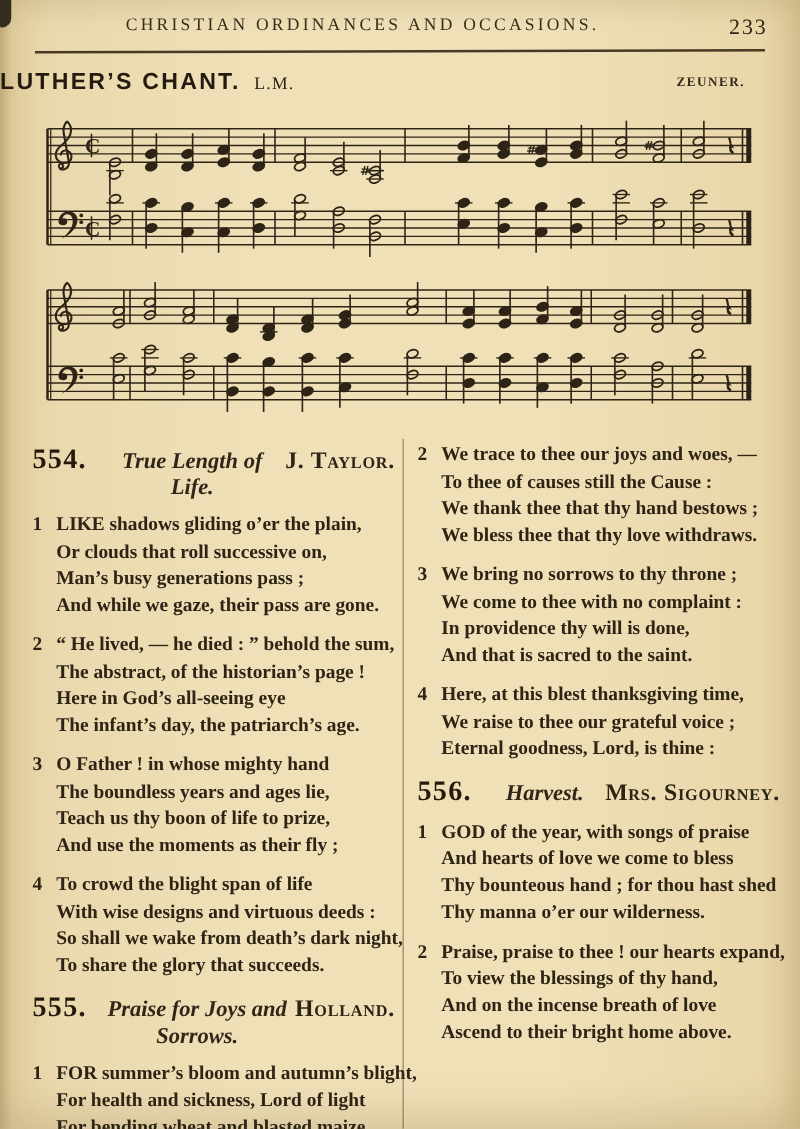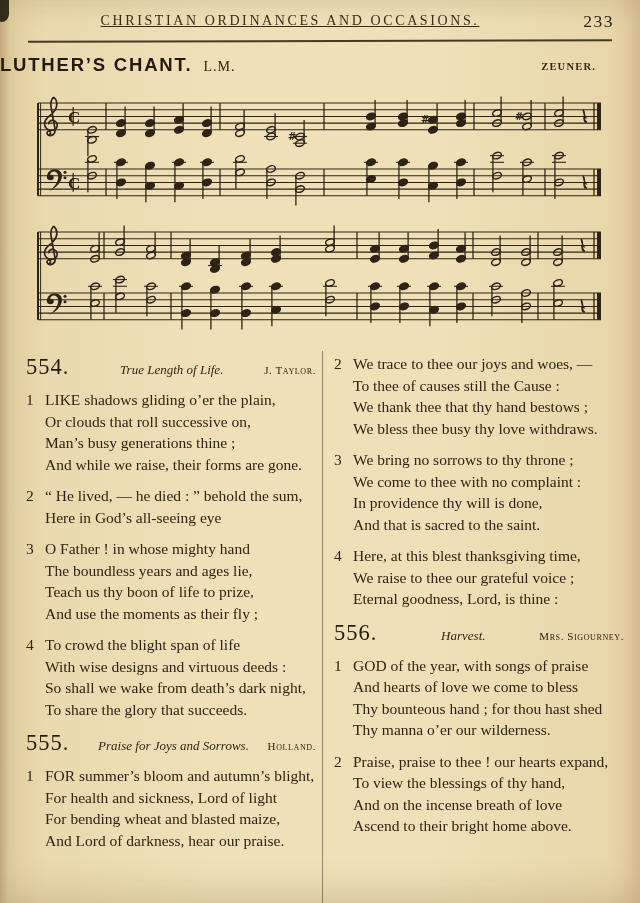--- a/index.html
+++ b/index.html
@@ -16,21 +16,20 @@
   }
   .corner-mark{
     position:absolute;top:0;left:0;width:9px;height:22px;
     background:#241d12;border-radius:0 0 10px 2px;opacity:.9;
   }
   .running-head{position:absolute;top:13px;left:0;width:100%;}
   .rh-title{
     display:block;text-align:center;padding-right:60px;
     font-size:14px;letter-spacing:2.6px;color:#372c1c;
     font-family:"Liberation Serif", serif;
-    text-decoration:underline;
   }
   .rh-page{
     position:absolute;right:26px;top:-2px;
     font-size:17.5px;letter-spacing:1.5px;color:#2d2415;text-align:center;
   }
   .head-rule{
     position:absolute;top:40px;left:28px;width:584px;height:2.2px;
     background:#44382400;background-color:#463a25;transform:rotate(-0.15deg);
   }
   .tune-line{position:absolute;top:54px;left:0;width:100%;text-align:left;}
@@ -43,30 +42,31 @@
     margin-left:7px;color:#2d2415;
   }
   .tune-composer{
     position:absolute;right:44px;top:7px;
     font-size:10.5px;font-weight:bold;letter-spacing:1.2px;color:#32281a;
   }
   #music{position:absolute;top:84px;left:0;}
   .text-area{
     position:absolute;top:351px;left:0;right:0;bottom:0;
     display:flex;
+    font-weight:bold;
   }
   .col{width:322px;box-sizing:border-box;padding:2px 6px 0 26px;}
   .col-right{
     width:318px;border-left:1px solid rgba(78,62,34,.55);
     padding:2px 16px 0 11px;
   }
   .hymn-head{display:flex;align-items:baseline;margin:1px 0 9px 0;}
   .h-num{font-size:22.5px;letter-spacing:1px;color:#241b0c;margin-right:10px;flex:none;}
-  .h-sub{font-style:italic;font-size:13px;flex:1;text-align:center;color:#2f2617;}
-  .h-auth{font-variant:small-caps;font-size:11px;letter-spacing:.6px;flex:none;color:#2d2415;}
+  .h-sub{font-style:italic;font-size:18px;flex:1;text-align:center;color:#2f2617;}
+  .h-auth{font-variant:small-caps;font-size:19px;letter-spacing:.6px;flex:none;color:#2d2415;}
   .verse{display:flex;margin:0 0 10px 0;font-size:15.5px;line-height:21.5px;}
   .v-num{width:19px;flex:none;color:#2d2415;}
   .v-body{flex:1;}
   .v-line{white-space:nowrap;}
 </style>
 </head>
 <body>
 
 <div class="page">
   <div class="corner-mark"></div>
@@ -417,29 +417,31 @@
         <div class="hymn-head">
           <span class="h-num">554.</span>
           <span class="h-sub">True Length of Life.</span>
           <span class="h-auth">J. Taylor.</span>
         </div>
         <div class="verse">
           <span class="v-num">1</span>
           <div class="v-body">
             <div class="v-line">LIKE shadows gliding o’er the plain,</div>
             <div class="v-line">Or clouds that roll successive on,</div>
-            <div class="v-line">Man’s busy generations thine ;</div>
-            <div class="v-line">And while we raise, their forms are gone.</div>
+            <div class="v-line">Man’s busy generations pass ;</div>
+            <div class="v-line">And while we gaze, their pass are gone.</div>
           </div>
         </div>
         <div class="verse">
           <span class="v-num">2</span>
           <div class="v-body">
             <div class="v-line">“ He lived, — he died : ” behold the sum,</div>
+            <div class="v-line">The abstract, of the historian’s page !</div>
             <div class="v-line">Here in God’s all-seeing eye</div>
+            <div class="v-line">The infant’s day, the patriarch’s age.</div>
           </div>
         </div>
         <div class="verse">
           <span class="v-num">3</span>
           <div class="v-body">
             <div class="v-line">O Father ! in whose mighty hand</div>
             <div class="v-line">The boundless years and ages lie,</div>
             <div class="v-line">Teach us thy boon of life to prize,</div>
             <div class="v-line">And use the moments as their fly ;</div>
           </div>
@@ -468,21 +470,21 @@
           </div>
         </div>
       </div>
     <div class="col col-right" id="col1">
         <div class="verse">
           <span class="v-num">2</span>
           <div class="v-body">
             <div class="v-line">We trace to thee our joys and woes, —</div>
             <div class="v-line">To thee of causes still the Cause :</div>
             <div class="v-line">We thank thee that thy hand bestows ;</div>
-            <div class="v-line">We bless thee busy thy love withdraws.</div>
+            <div class="v-line">We bless thee that thy love withdraws.</div>
           </div>
         </div>
         <div class="verse">
           <span class="v-num">3</span>
           <div class="v-body">
             <div class="v-line">We bring no sorrows to thy throne ;</div>
             <div class="v-line">We come to thee with no complaint :</div>
             <div class="v-line">In providence thy will is done,</div>
             <div class="v-line">And that is sacred to the saint.</div>
           </div>

